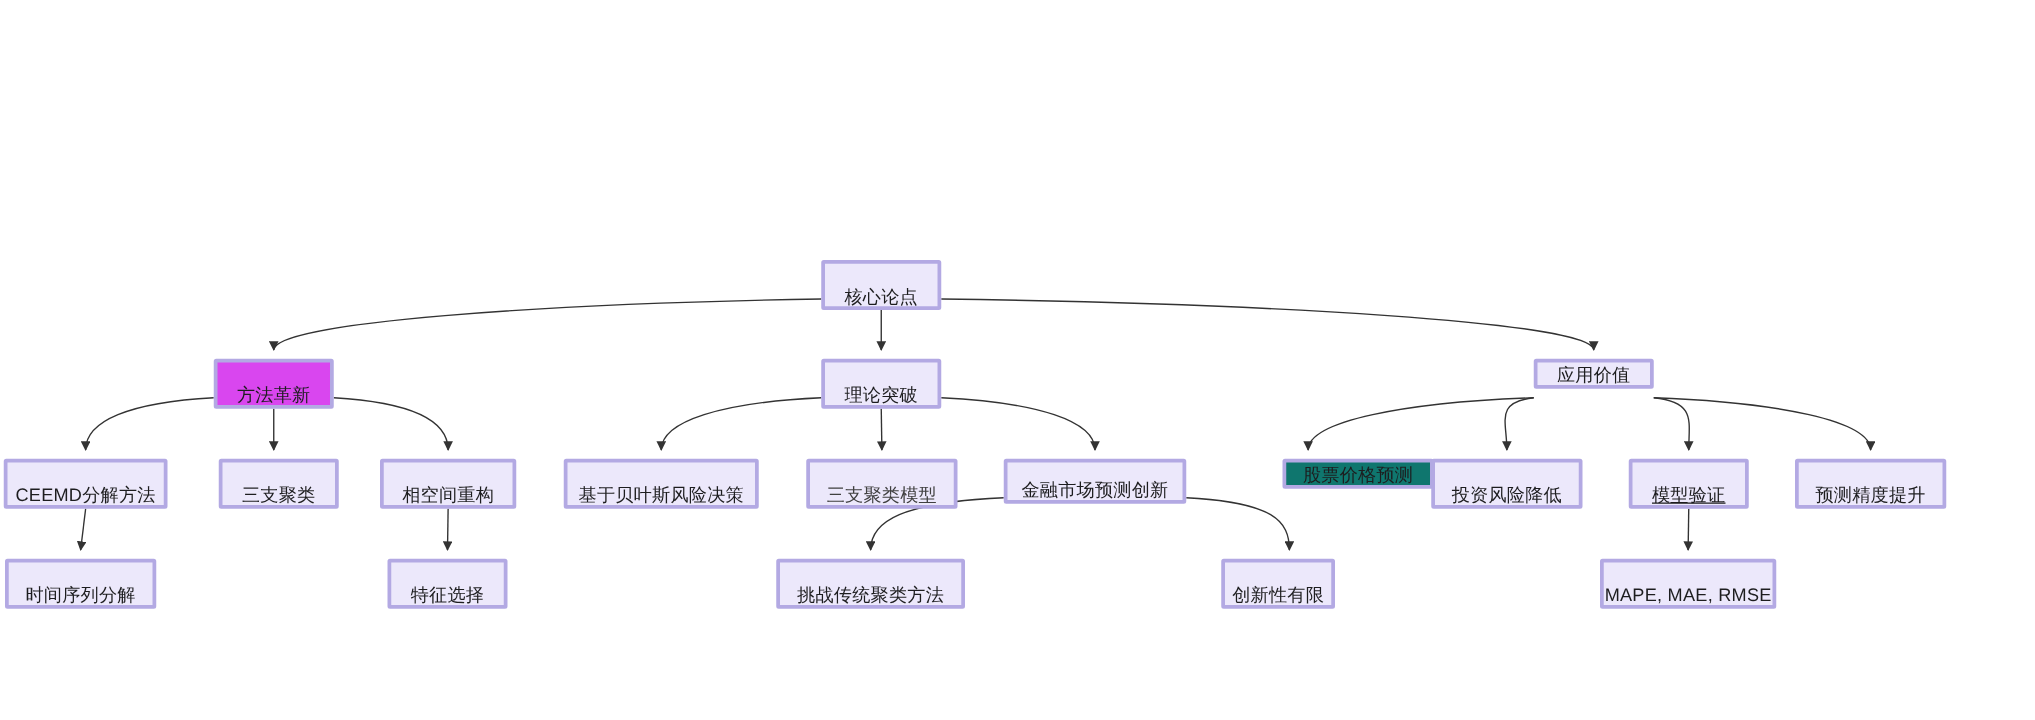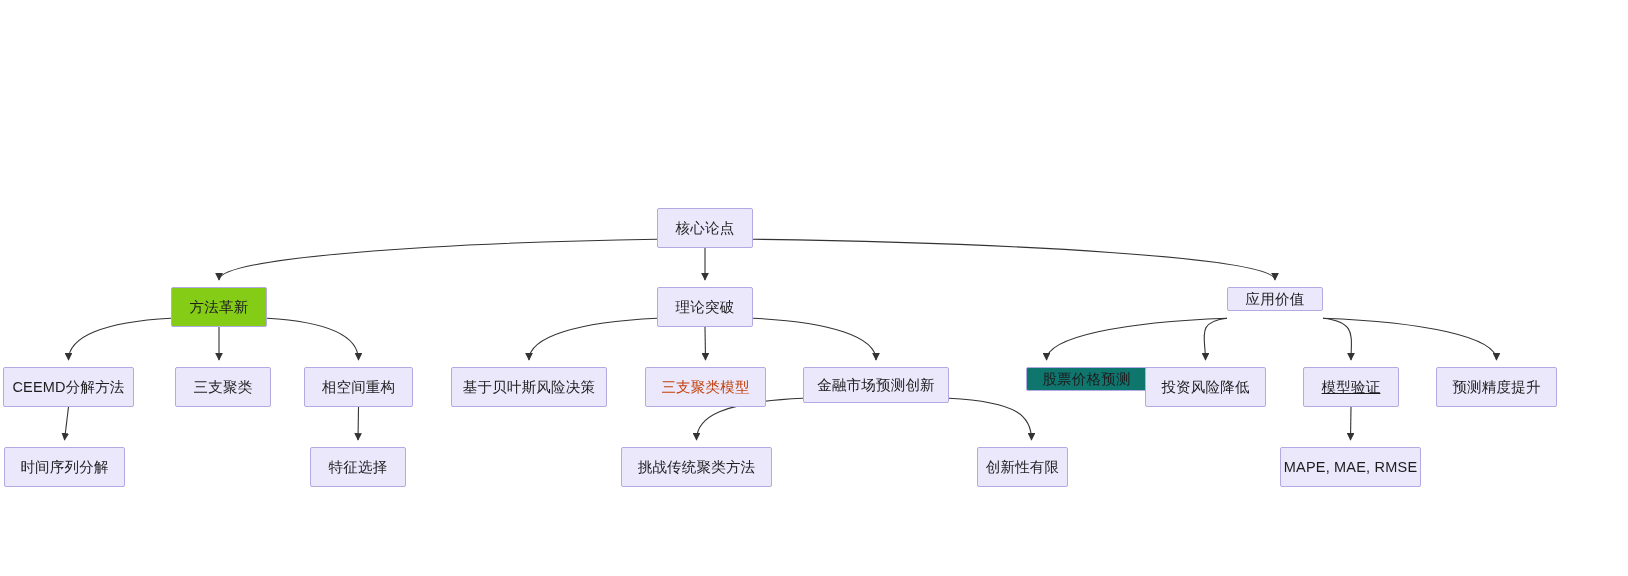--- a/index.html
+++ b/index.html
@@ -27,24 +27,24 @@
   }
   .edge-path {
     fill: none;
     stroke: #333333;
     stroke-width: 1.1px;
   }
   .node {
     position: absolute;
     box-sizing: border-box;
     display: flex;
-    align-items: center;
+    align-items: flex-end;
     justify-content: center;
     background: #ece8fb;
-    border: 1px solid #701a75;
+    border: 3px solid #701a75;
     border-radius: 2px;
     color: #1d1d1f;
     font-size: 14.5px;
     line-height: 1;
     white-space: nowrap;
     letter-spacing: 0.2px;
   }
   .node-label {
     display: block;
     padding: 0 2px;
@@ -78,42 +78,42 @@
         <path class="edge-path" d="M 358.5 407 L 358 440" stroke="#333333" marker-end="url(#arrowhead)"></path>
         <path class="edge-path" d="M 803 398.2 C 722.225 401.86, 696.5 416.74399999999997, 696.5 440" stroke="#333333" marker-end="url(#arrowhead)"></path>
         <path class="edge-path" d="M 949 398.2 C 1018.975 401.86, 1031.5 416.74399999999997, 1031.5 440" stroke="#333333" marker-end="url(#arrowhead)"></path>
         <path class="edge-path" d="M 1351 407 L 1350.5 440" stroke="#333333" marker-end="url(#arrowhead)"></path>
       </g>
   </svg>
   <div id="nodes-layer">
       <div class="node" style="left: 657px; top: 208px; width: 96px; height: 40px; background: rgb(236, 232, 251); border-color: rgb(179, 169, 227); color: rgb(29, 29, 31);">
         <span class="node-label">核心论点</span>
       </div>
-      <div class="node" style="left: 171px; top: 287px; width: 96px; height: 40px; background: #84cc16; border-color: rgb(179, 169, 227); color: rgb(29, 29, 31);">
+      <div class="node" style="left: 171px; top: 287px; width: 96px; height: 40px; background: #d946ef; border-color: rgb(179, 169, 227); color: rgb(29, 29, 31);">
         <span class="node-label">方法革新</span>
       </div>
       <div class="node" style="left: 657px; top: 287px; width: 96px; height: 40px; background: rgb(236, 232, 251); border-color: rgb(179, 169, 227); color: rgb(29, 29, 31);">
         <span class="node-label">理论突破</span>
       </div>
       <div class="node" style="left: 1227px; top: 287px; width: 96px; height: 24px; background: rgb(236, 232, 251); border-color: rgb(179, 169, 227); color: rgb(29, 29, 31);">
         <span class="node-label">应用价值</span>
       </div>
       <div class="node" style="left: 3px; top: 367px; width: 131px; height: 40px; background: rgb(236, 232, 251); border-color: rgb(179, 169, 227); color: rgb(29, 29, 31);">
         <span class="node-label">CEEMD分解方法</span>
       </div>
       <div class="node" style="left: 175px; top: 367px; width: 96px; height: 40px; background: rgb(236, 232, 251); border-color: rgb(179, 169, 227); color: rgb(29, 29, 31);">
         <span class="node-label">三支聚类</span>
       </div>
       <div class="node" style="left: 304px; top: 367px; width: 109px; height: 40px; background: rgb(236, 232, 251); border-color: rgb(179, 169, 227); color: rgb(29, 29, 31);">
         <span class="node-label">相空间重构</span>
       </div>
       <div class="node" style="left: 451px; top: 367px; width: 156px; height: 40px; background: rgb(236, 232, 251); border-color: rgb(179, 169, 227); color: rgb(29, 29, 31);">
         <span class="node-label">基于贝叶斯风险决策</span>
       </div>
-      <div class="node" style="left: 645px; top: 367px; width: 121px; height: 40px; background: rgb(236, 232, 251); border-color: rgb(179, 169, 227); color: #c2410c;">
+      <div class="node" style="left: 645px; top: 367px; width: 121px; height: 40px; background: rgb(236, 232, 251); border-color: rgb(179, 169, 227); color: #404040;">
         <span class="node-label">三支聚类模型</span>
       </div>
       <div class="node" style="left: 803px; top: 367px; width: 146px; height: 36px; background: rgb(236, 232, 251); border-color: rgb(179, 169, 227); color: rgb(29, 29, 31);">
         <span class="node-label">金融市场预测创新</span>
       </div>
       <div class="node" style="left: 986px; top: 367px; width: 121px; height: 24px; background: #0f766e; border-color: rgb(179, 169, 227); color: rgb(29, 29, 31); margin-left: 40px;">
         <span class="node-label">股票价格预测</span>
       </div>
       <div class="node" style="left: 1145px; top: 367px; width: 121px; height: 40px; background: rgb(236, 232, 251); border-color: rgb(179, 169, 227); color: rgb(29, 29, 31);">
         <span class="node-label">投资风险降低</span>

